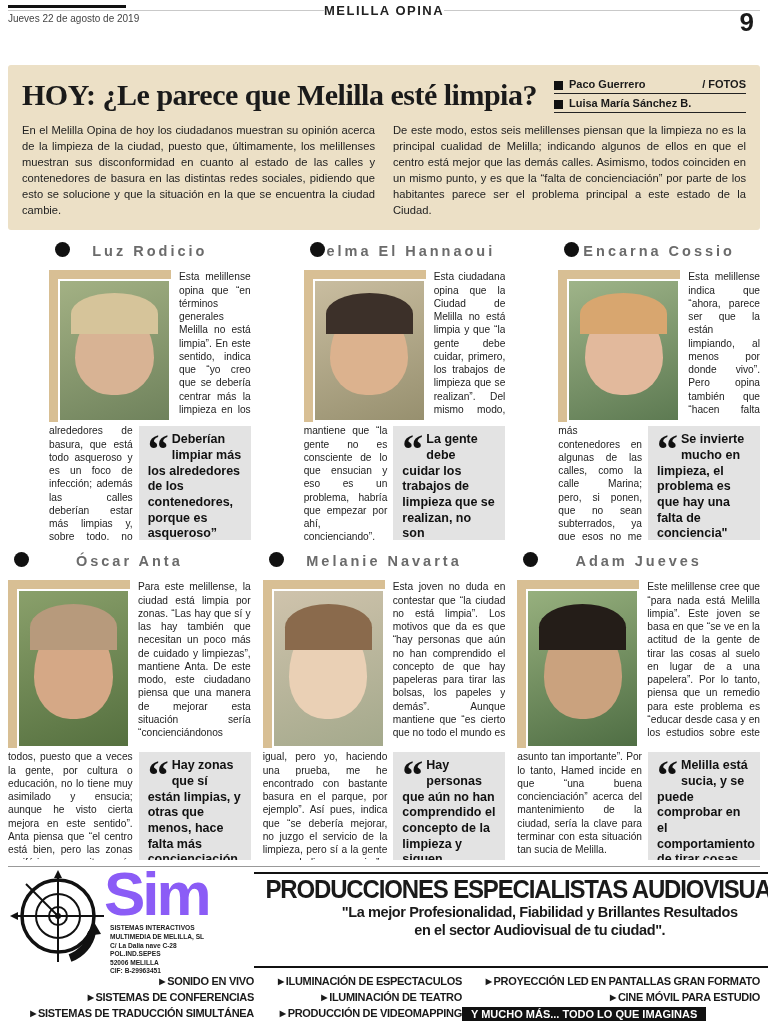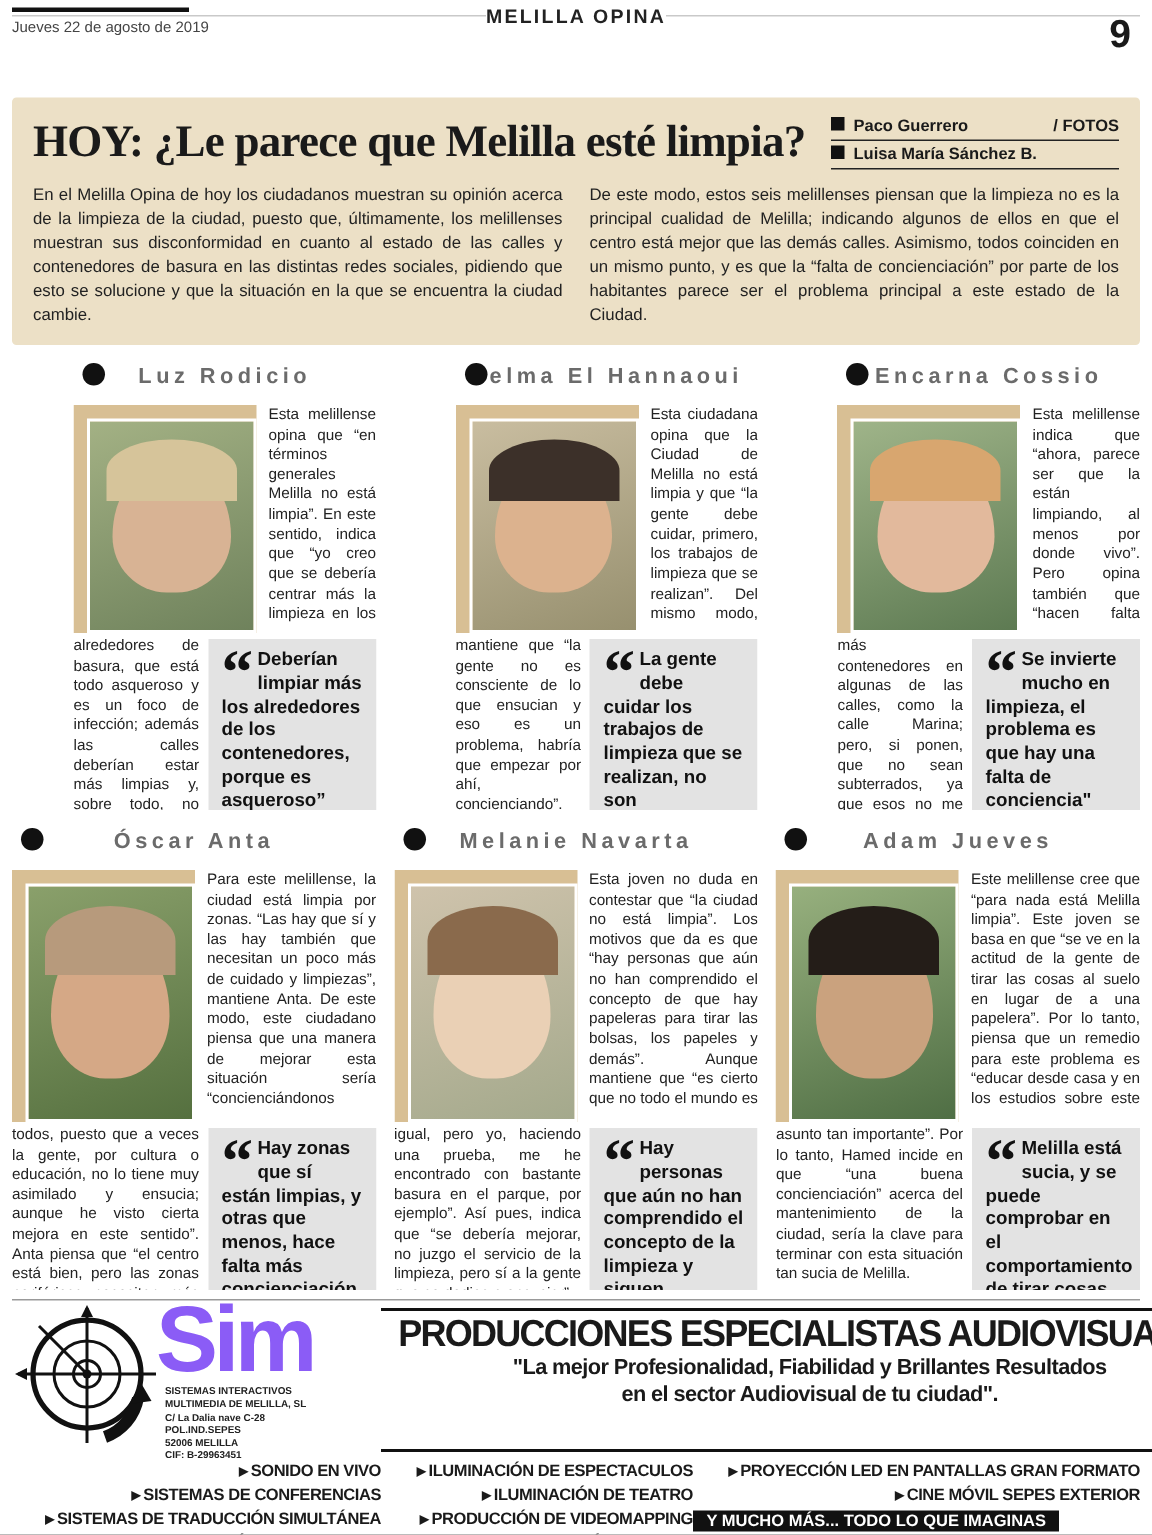--- a/index.html
+++ b/index.html
@@ -16,21 +16,21 @@
   .page-num { position:absolute; right:14px; top:4px; font-size:26px; font-weight:bold; }
   .masthead { text-align:center; padding-top:12px; font-weight:bold; font-size:15px; letter-spacing:1.5px; color:#222; }
   .section-row { display:flex; align-items:center; margin-top:3px; padding:0 8px; }
   .section-row .line { flex:1; border-top:1px solid #c9c9c9; }
   .section-title { font-weight:bold; font-size:13px; letter-spacing:1.5px; color:#222; }
   
   .intro-box { margin:4px 8px 0; background:#ece0c6; padding:10px 14px 12px; border-radius:3px; }
   .intro-head { display:flex; justify-content:space-between; align-items:flex-start; }
   .headline { font-family:"Liberation Serif", serif; font-size:30px; font-weight:bold; letter-spacing:-0.5px; line-height:1.05; padding-top:4px; }
   .credits { width:192px; flex:0 0 192px; margin-left:10px; font-size:11px; font-weight:bold; }
-  .credit-row { display:flex; align-items:flex-start; gap:6px; border-bottom:1.5px solid #222; padding:3px 0 3px; }
+  .credit-row { display:flex; align-items:flex-end; gap:6px; border-bottom:1.5px solid #222; padding:3px 0 3px; }
   .credit-sq { width:9px; height:9px; background:#111; flex:0 0 9px; }
   .credit-role { margin-left:auto; }
   .intro-cols { column-count:2; column-gap:18px; font-size:11.2px; line-height:1.42; text-align:justify; margin-top:10px; color:#222; }
   
   .grid { display:grid; grid-template-columns:repeat(3,1fr); column-gap:12px; padding:2px 8px 0; }
   .profile { overflow:hidden; }
   .profile.r1 { height:308px;margin-left:41px; }
   .profile.r2 { height:318px; }
   .profile-head { position:relative; text-align:center; margin:10px 0 8px; }
   .bullet { position:absolute; left:6px; top:0; width:15px; height:15px; border-radius:50%; background:#111; }
@@ -240,20 +240,20 @@
         <div class="svc"><span class="tri">▶</span><span>ILUMINACIÓN ESTRUCTURAL</span></div>
       </div>
       <div class="svc-col2">
         <div class="svc"><span class="tri">▶</span><span>ILUMINACIÓN DE ESPECTACULOS</span></div>
         <div class="svc"><span class="tri">▶</span><span>ILUMINACIÓN DE TEATRO</span></div>
         <div class="svc"><span class="tri">▶</span><span>PRODUCCIÓN DE VIDEOMAPPING</span></div>
         <div class="svc"><span class="tri">▶</span><span>PRODUCCIÓN DE VIDEO</span></div>
       </div>
       <div class="svc-col3">
         <div class="svc"><span class="tri">▶</span><span>PROYECCIÓN LED EN PANTALLAS GRAN FORMATO</span></div>
-        <div class="svc"><span class="tri">▶</span><span>CINE MÓVIL SEPES EXTERIOR</span></div>
+        <div class="svc"><span class="tri">▶</span><span>CINE MÓVIL PARA ESTUDIO</span></div>
         <div class="more-banner">Y MUCHO MÁS... TODO LO QUE IMAGINAS</div>
       </div>
     </div>
 
   </div>
 
 </div>
 
 </body></html>

